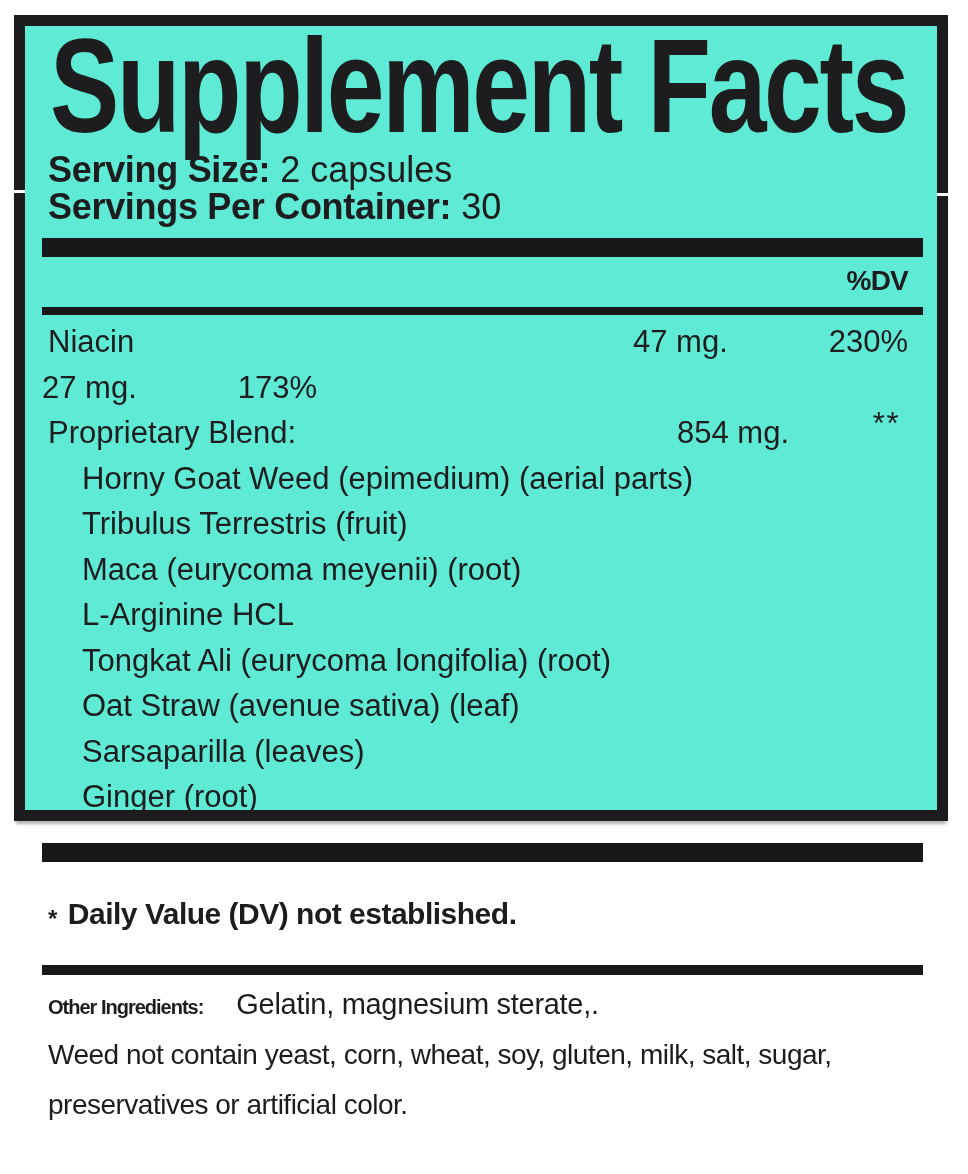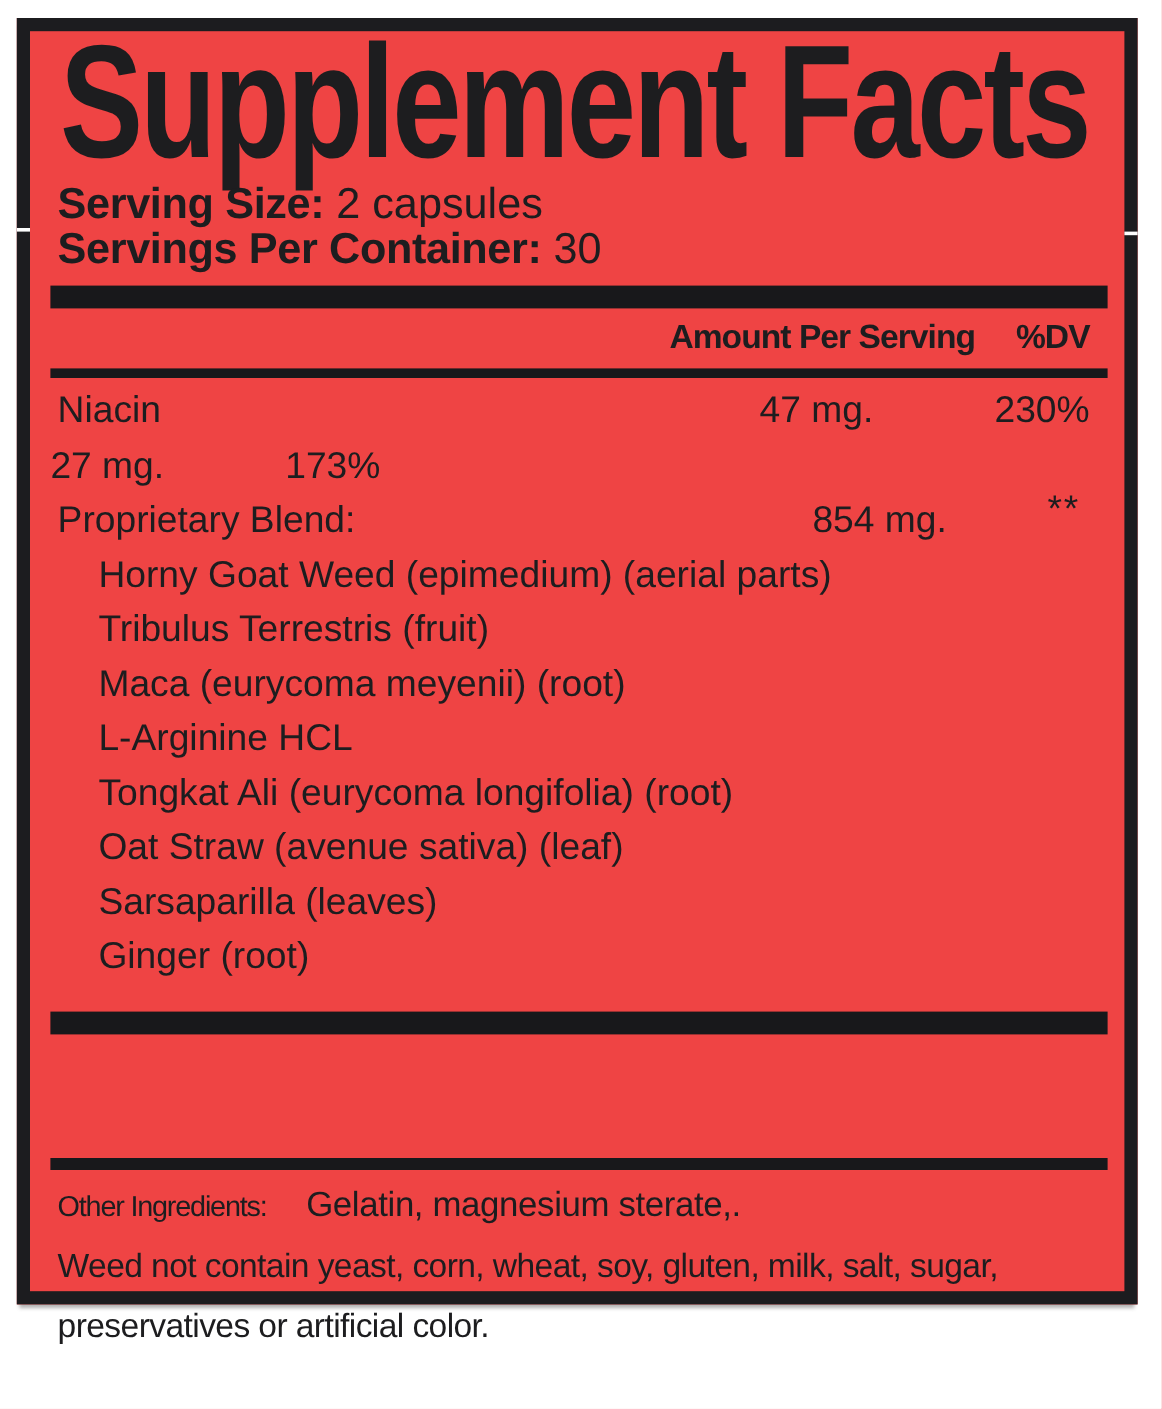--- a/index.html
+++ b/index.html
@@ -5,24 +5,24 @@
   html, body {
     margin: 0; padding: 0;
     width: 968px; height: 1174px;
     background: #ffffff;
     font-family: "Liberation Sans", sans-serif;
     color: #1d1d1f;
   }
   .frame {
     position: absolute;
     left: 14px; top: 15px;
-    width: 934px; height: 1072px;
+    width: 934px; height: 806px;
     box-sizing: border-box;
     border: 11px solid #1c1c1f;
-    background: #ef4444;
+    background: #5eead4;
     box-shadow: 0 5px 3px -2px rgba(80,80,80,0.45);
   }
   .abs { position: absolute; margin: 0; }
 
   .title {
     left: 25px; top: -7px;
     font-size: 134px;
     font-weight: 700;
     letter-spacing: -3px;
     line-height: 1;
@@ -82,21 +82,21 @@
     display: inline-block;
     font-size: 24px;
     position: relative; top: 3px;
     margin-right: 11px;
   }
 
   .oi-line {
     left: 23px; top: 964px;
     line-height: 1; white-space: nowrap;
   }
-  .oi-label { font-size: 24px; font-weight: 400; letter-spacing: -1px; }
+  .oi-label { font-size: 20px; font-weight: 700; letter-spacing: -1px; }
   .oi-value { font-size: 29px; margin-left: 33px; letter-spacing: -0.3px; }
 
   .disc {
     left: 23px;
     font-size: 28px;
     letter-spacing: -0.5px;
     line-height: 1; white-space: nowrap;
   }
   .disc-1 { top: 1015px; }
   .disc-2 { top: 1065px; }
@@ -120,21 +120,20 @@
   <h1 class="abs title">Supplement Facts</h1>
 
   <div class="abs serving">
     <div><span class="b">Serving Size:</span> <span>2 capsules</span></div>
     <div><span class="b">Servings Per Container:</span><span class="val-gap">30</span></div>
   </div>
 
   <div class="abs bar bar-top"></div>
 
   <div class="abs cols-header">
-    <span>Amount Per Serving</span>
     <span>%DV</span>
   </div>
 
   <div class="abs bar bar-mid"></div>
 
   <div class="abs rows">
     <div class="row">
       <span class="name">Niacin</span>
       <span class="amount">47 mg.</span>
       <span class="dv">230%</span>
@@ -169,20 +168,23 @@
     <div class="row indent">
       <span class="name">Sarsaparilla (leaves)</span>
     </div>
     <div class="row indent">
       <span class="name">Ginger (root)</span>
     </div>
   </div>
 
   <div class="abs bar bar-thick-bot"></div>
 
+  <p class="abs footnote">
+    <span class="ast">*</span><span>Daily Value (DV) not established.</span>
+  </p>
 
   <div class="abs bar bar-mid2"></div>
 
   <p class="abs oi-line">
     <span class="oi-label">Other Ingredients:</span><span class="oi-value">Gelatin, magnesium sterate,.</span>
   </p>
 
   <p class="abs disc disc-1">Weed not contain yeast, corn, wheat, soy, gluten, milk, salt, sugar,</p>
   <p class="abs disc disc-2">preservatives or artificial color.</p>
 

